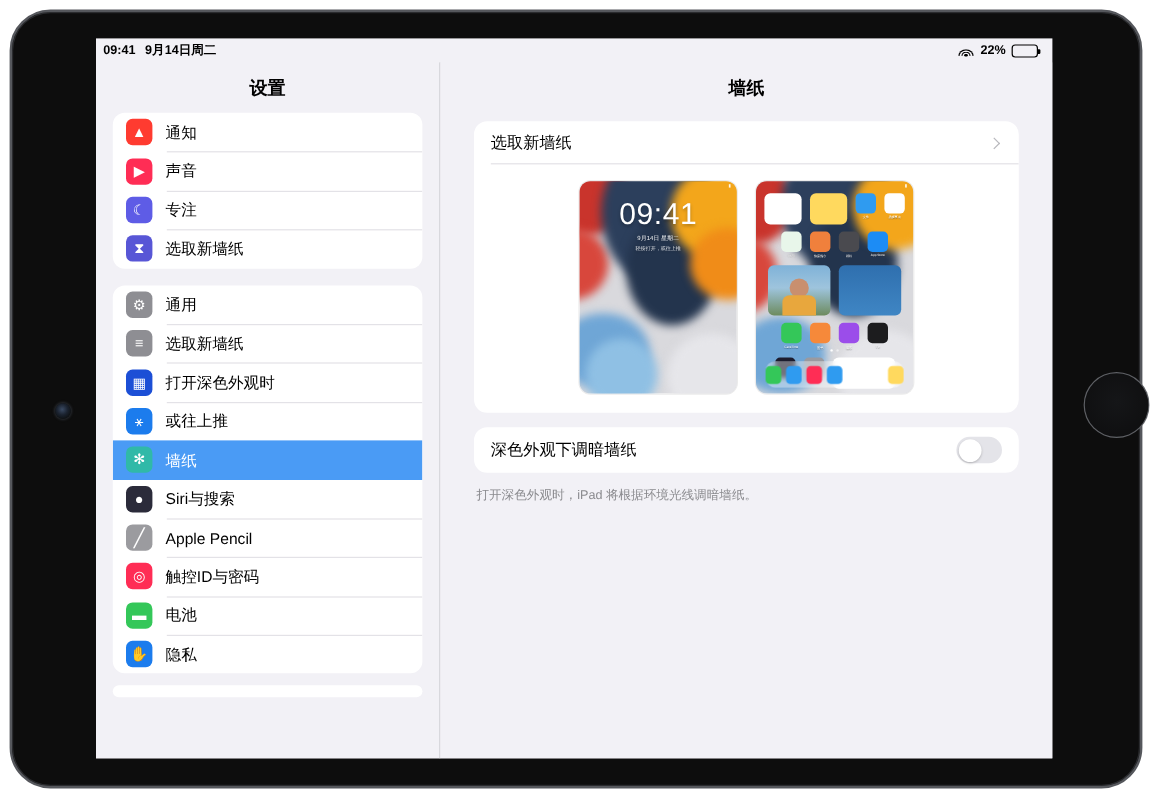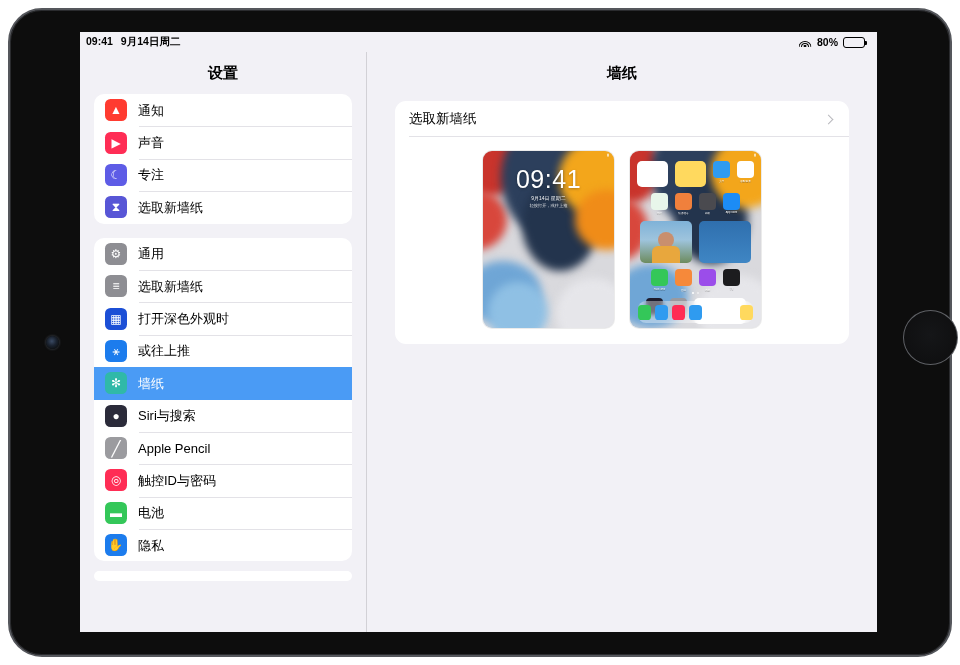--- a/index.html
+++ b/index.html
@@ -191,21 +191,21 @@
       <div class="sb-left">
         <span>09:41</span>
         <span>9月14日周二</span>
       </div>
       <div class="sb-right">
         <span class="wifi-glyph">
           <i class="a"></i>
             <i class="b"></i>
             <i class="c"></i>
         </span>
-        <span>80%</span>
+        <span>22%</span>
         <span class="batt">
           <span class="batt-fill"></span>
         </span>
       </div>
     </div>
 
     <div id="split">
 
       <div id="sidebar">
         <div id="sidebar-title">设置</div>
@@ -401,17 +401,26 @@
                     <div class="ic" style="background: rgb(47, 155, 240);"></div>
                     <div class="ic" style="background: rgb(255, 255, 255);"></div>
                     <div class="ic" style="background: rgb(255, 255, 255);"></div>
                     <div class="ic" style="background: rgb(255, 217, 94);"></div>
                   </div>
               </div>
             </div>
           </div>
         </div>
 
-
+        <div class="card" style="margin-top:9px">
+          <div class="card-row" style="height:38px">
+            <span>深色外观下调暗墙纸</span>
+            <span class="toggle">
+              <span class="knob"></span>
+            </span>
+          </div>
+        </div>
+
+        <div class="footnote">打开深色外观时，iPad 将根据环境光线调暗墙纸。</div>
       </div>
     </div>
   </div>
 </div>
 
 </body></html>

